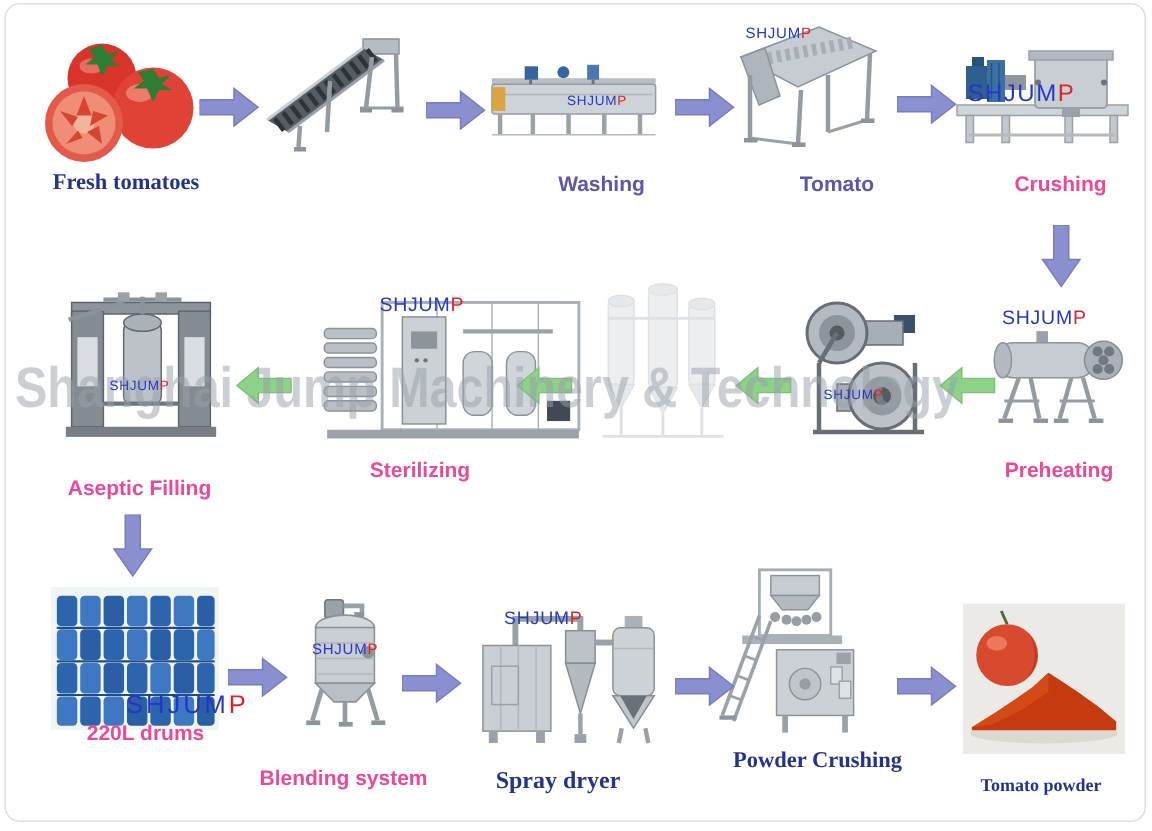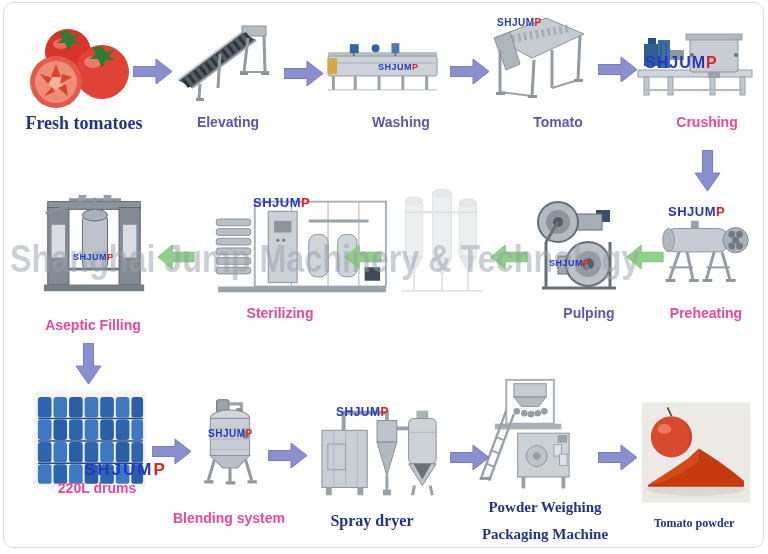--- a/index.html
+++ b/index.html
@@ -10,21 +10,21 @@
   .machine{position:absolute;z-index:1;}
   .faded{opacity:0.42;}
   .arrow{position:absolute;z-index:2;}
   .lbl{position:absolute;z-index:3;text-align:center;font-weight:bold;line-height:1.1;}
   .sans{font-family:"Liberation Sans",sans-serif;}
   .serif{font-family:"Liberation Serif",serif;}
   .navy{color:#ec4899;}
   .purple{color:#5d55ae;}
   .snavy{color:#23338e;}
   .fadedlbl{color:#9aa3b3;}
-  .brand{position:absolute;z-index:7;font-weight:bold;letter-spacing:0.5px;white-space:nowrap;}
+  .brand{position:absolute;z-index:7;font-weight:normal;letter-spacing:0.5px;white-space:nowrap;}
   .bb{color:#2437c8;}
   .br{color:#e02424;}
   .bg-watermark{position:absolute;left:10px;top:238px;z-index:6;font-size:38px;font-weight:bold;
       color:#98a1aa;opacity:0.5;white-space:nowrap;letter-spacing:0px;
       transform:scaleX(0.85);transform-origin:left center;pointer-events:none;}
 </style>
 </head>
 <body>
 
 <div id="stage">
@@ -127,22 +127,21 @@
     <line x1="29" y1="18" x2="29" y2="42" stroke="#24557f"></line>
     <line x1="34" y1="18" x2="34" y2="42" stroke="#24557f"></line>
     <rect x="38" y="26" width="14" height="10" fill="#8f969d"></rect>
     <rect x="58" y="14" width="48" height="34" rx="3" fill="#c9ced4" stroke="#8b939b"></rect>
     <rect x="54" y="10" width="56" height="6" fill="#b2b8bf" stroke="#9aa1a8"></rect>
     <circle cx="60" cy="31" r="2" fill="#6d747b"></circle>
     <circle cx="104" cy="31" r="2" fill="#6d747b"></circle>
     <rect x="76" y="48" width="12" height="6" fill="#9aa1a8"></rect>
   </svg>
 
-  <div class="lbl serif snavy" style="left:14px;top:114px;width:140px;font-size:18px">Fresh tomatoes</div>
-  <div class="lbl sans purple" style="left:168px;top:115px;width:120px;font-size:14px">Elevating</div>
+  <div class="lbl serif snavy" style="left:14px;top:114px;width:140px;font-size:15px">Fresh tomatoes</div>
   <div class="lbl sans purple" style="left:341px;top:115px;width:120px;font-size:14px">Washing</div>
   <div class="lbl sans purple" style="left:498px;top:115px;width:120px;font-size:14px">Tomato</div>
   <div class="lbl sans navy" style="left:647px;top:115px;width:120px;font-size:14px">Crushing</div>
 
   <svg class="arrow" style="left:694px;top:150px" width="27" height="42" viewBox="0 0 27 42">
     <polygon points="8.5,0 18.5,0 18.5,23 26,23 13.5,41 1,23 8.5,23" fill="#8a8fd0" stroke="#767cc0"></polygon>
   </svg>
 
   <svg class="machine" style="left:40px;top:192px" width="108" height="106" viewBox="0 0 112 110">
     <rect x="8" y="10" width="96" height="8" fill="#8d949b" stroke="#5c636a"></rect>
@@ -249,21 +248,20 @@
     <line x1="16" y1="66" x2="40" y2="66" stroke="#949ba2" stroke-width="2"></line>
     <line x1="54" y1="66" x2="78" y2="66" stroke="#949ba2" stroke-width="2"></line>
     <rect x="12" y="78" width="10" height="3" fill="#8b939b"></rect>
     <rect x="36" y="78" width="10" height="3" fill="#8b939b"></rect>
     <rect x="50" y="78" width="10" height="3" fill="#8b939b"></rect>
     <rect x="74" y="78" width="10" height="3" fill="#8b939b"></rect>
   </svg>
 
   <div class="lbl sans navy" style="left:23px;top:318px;width:140px;font-size:14px">Aseptic Filling</div>
   <div class="lbl sans navy" style="left:210px;top:306px;width:140px;font-size:14px">Sterilizing</div>
-  <div class="lbl sans purple" style="left:519px;top:306px;width:140px;font-size:14px">Pulping</div>
   <div class="lbl sans navy" style="left:636px;top:306px;width:140px;font-size:14px">Preheating</div>
 
   <svg class="arrow" style="left:75px;top:343px" width="27" height="42" viewBox="0 0 27 42">
     <polygon points="8.5,0 18.5,0 18.5,23 26,23 13.5,41 1,23 8.5,23" fill="#8a8fd0" stroke="#767cc0"></polygon>
   </svg>
 
   <svg class="machine" style="left:34px;top:390px" width="112" height="98" viewBox="0 0 115 98">
     <rect x="0" y="0" width="115" height="98" fill="#f2f5f7"></rect>
     <g>
       <rect x="4" y="6" width="14" height="21" rx="3" fill="#2c64ad"></rect>
@@ -392,22 +390,21 @@
     <circle cx="30" cy="35" r="21" fill="#d84a2e"></circle>
     <path d="M44,20 A21,21 0 0 1 44,50 A26,26 0 0 0 44,20 Z" fill="#bb3a20"></path>
     <ellipse cx="23" cy="27" rx="7" ry="5" fill="#f3836a" opacity="0.8"></ellipse>
     <polygon points="6,84 22,74 34,66 47,57 58,47 66,52 78,60 92,70 104,80 104,86 6,86" fill="#c63a10"></polygon>
     <polygon points="6,84 22,74 34,66 47,57 58,47 58,60 40,72 20,82" fill="#dd5a1e" opacity="0.55"></polygon>
   </svg>
 
   <div class="lbl sans navy" style="left:27px;top:481px;width:140px;font-size:14px">220L drums</div>
   <div class="lbl sans navy" style="left:159px;top:511px;width:140px;font-size:14px">Blending system</div>
   <div class="lbl serif snavy" style="left:302px;top:512px;width:140px;font-size:16px">Spray dryer</div>
-  <div class="lbl serif snavy" style="left:475px;top:499px;width:140px;font-size:15px">Powder Weighing</div>
-  <div class="lbl serif snavy" style="left:475px;top:526px;width:140px;font-size:15px">Packaging Machine</div>
+  <div class="lbl serif snavy" style="left:475px;top:499px;width:140px;font-size:15px">Powder Crushing</div>
   <div class="lbl serif snavy" style="left:624px;top:517px;width:140px;font-size:12px">Tomato powder</div>
 
   <div class="brand" style="left:378px;top:62px;font-size:9px"><span class="bb">SHJUM</span><span class="br">P</span></div>
   <div class="brand" style="left:497px;top:17px;font-size:10px"><span class="bb">SHJUM</span><span class="br">P</span></div>
   <div class="brand" style="left:645px;top:54px;font-size:16px;letter-spacing:1px"><span class="bb">SHJUM</span><span class="br">P</span></div>
   <div class="brand" style="left:253px;top:195px;font-size:13px"><span class="bb">SHJUM</span><span class="br">P</span></div>
   <div class="brand" style="left:73px;top:252px;font-size:9px"><span class="bb">SHJUM</span><span class="br">P</span></div>
   <div class="brand" style="left:549px;top:258px;font-size:9px"><span class="bb">SHJUM</span><span class="br">P</span></div>
   <div class="brand" style="left:668px;top:204px;font-size:13px"><span class="bb">SHJUM</span><span class="br">P</span></div>
   <div class="brand" style="left:84px;top:460px;font-size:17px;letter-spacing:2px"><span class="bb">SHJUM</span><span class="br">P</span></div>

